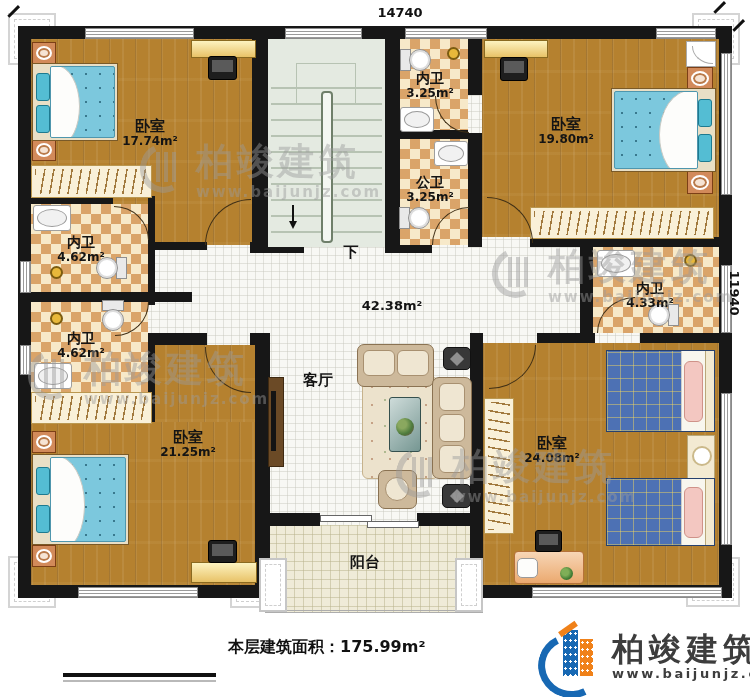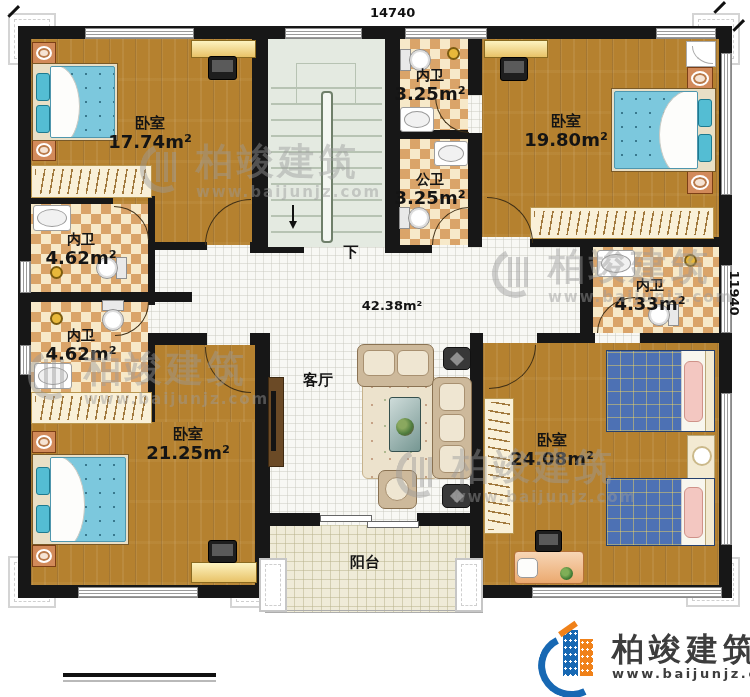--- a/index.html
+++ b/index.html
@@ -97,21 +97,21 @@
   
   .arc{position:absolute;z-index:12;}
   .arc-tl{border-top:1.5px solid #3f2f16;border-left:1.5px solid #3f2f16;border-top-left-radius:100% 100%;}
   .arc-tr{border-top:1.5px solid #3f2f16;border-right:1.5px solid #3f2f16;border-top-right-radius:100% 100%;}
   .arc-bl{border-bottom:1.5px solid #3f2f16;border-left:1.5px solid #3f2f16;border-bottom-left-radius:100% 100%;}
   .arc-br{border-bottom:1.5px solid #3f2f16;border-right:1.5px solid #3f2f16;border-bottom-right-radius:100% 100%;}
   
   .lab{position:absolute;transform:translate(-50%,-50%);text-align:center;color:#141414;
        font-weight:700;white-space:nowrap;z-index:30;line-height:1.12;}
   .lab .nm{font-size:15px;}
-  .lab .ar{font-size:18px;}
+  .lab .ar{font-size:12px;}
   .lab-s .nm{font-size:14px;}
   .dim{position:absolute;color:#111;font-weight:700;font-size:13px;z-index:50;}
   .tick{position:absolute;width:15px;height:2.5px;background:#111;transform:rotate(-45deg);z-index:50;}
   
   .wm{position:absolute;display:flex;align-items:flex-start;gap:8px;z-index:40;opacity:.45;color:#9b9b9b;pointer-events:none;}
   .wm-big{font-size:37px;font-weight:700;letter-spacing:4px;line-height:1;}
   .wm-url{font-size:15px;font-weight:700;letter-spacing:2px;margin-top:3px;}
   .wm-ico{position:relative;width:48px;height:50px;flex:0 0 auto;}
   .wm-ico i{position:absolute;inset:0;border:6px solid transparent;border-left-color:#9b9b9b;border-bottom-color:#9b9b9b;border-radius:50%;transform:rotate(18deg);display:block;}
   .wm-ico b{position:absolute;left:16px;top:9px;width:20px;height:30px;display:block;
@@ -477,31 +477,34 @@
       <span class="wm-ico">
           <i></i>
           <b></b>
         </span>
       <span>
           <span class="wm-big" style="display:block">柏竣建筑</span>
             <span class="wm-url" style="display:block">www.baijunjz.com</span>
         </span>
     </div>
 
-    <div class="dim" style="left:370px;top:5px;width:60px;text-align:left">14740</div>
+    <div class="dim" style="left:370px;top:5px;width:60px;text-align:center">14740</div>
     <div class="dim" style="left:742px;top:258px;width:70px;text-align:center;transform:rotate(90deg);transform-origin:0 0">11940</div>
     <div class="tick" style="left:6px;top:10px"></div>
     <div class="tick" style="left:712px;top:6px"></div>
     <div class="tick" style="left:731px;top:24px"></div>
   </div>
 
   <div id="caption">
     <div class="u1"></div>
     <div class="u2"></div>
     <div class="cap-info">
+      <div class="row">
+        <span>本层建筑面积：</span><span>175.99m²</span>
+      </div>
     </div>
     <div class="cap-logo">
       <span class="logo-ico">
         <span class="sw"></span>
           <span class="b1"></span>
           <span class="b2"></span>
           <span class="rf"></span>
       </span>
       <span class="logo-txt">
         <span class="bn" style="display:block">柏竣建筑</span>

